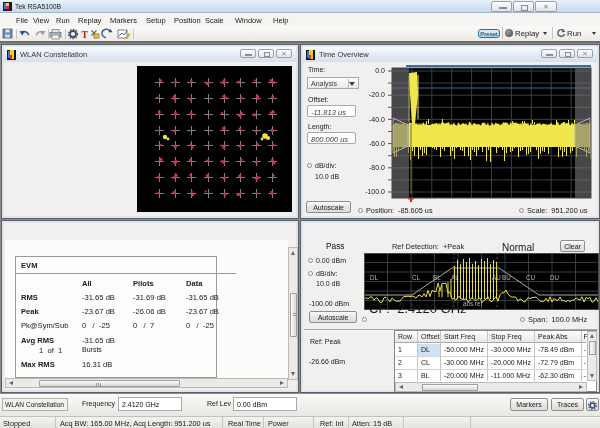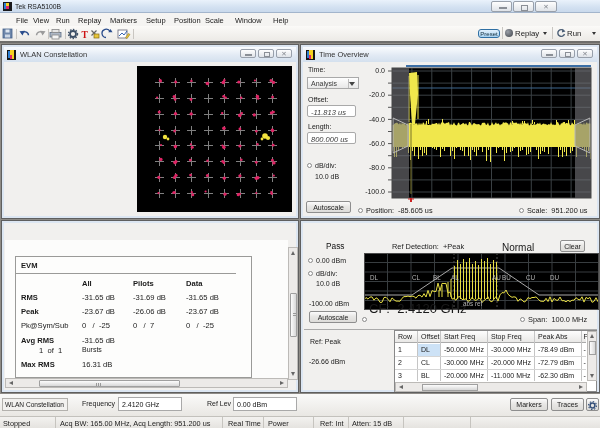--- a/index.html
+++ b/index.html
@@ -272,21 +272,21 @@
       <path d="M1 11.0H5M1 23.1H5M1 35.2H5M1 47.3H5M1 59.4H5M1 71.5H5M1 83.6H5M1 95.7H5M1 107.8H5M1 119.9H5M1 132.0H5" stroke="#555" stroke-width="1" fill="none"></path>
     </svg>
   <div class="radio" style="left:57px;top:163px"></div>
   <div class="abs" style="left:65px;top:161px;font-size:7.3px">Position:&nbsp; -85.605 us</div>
   <div class="radio" style="left:218px;top:163px"></div>
   <div class="abs" style="left:226px;top:161px;font-size:7.3px">Scale:&nbsp; 951.200 us</div>
 </div>
 
 <div class="win" style="left:1px;top:220px;width:298px;height:173px">
   <div class="abs" style="left:3px;top:19px;width:283px;height:138px;background:#fcfcfb"></div>
-  <div class="abs" style="left:13px;top:35px;width:237px;height:122px;border:1px solid #9a9a98;background:#fdfdfc;font-size:7.6px">
+  <div class="abs" style="left:13px;top:35px;width:202px;height:122px;border:1px solid #9a9a98;background:#fdfdfc;font-size:7.6px">
     <div class="abs" style="left:5px;top:4px;font-weight:bold">EVM</div>
     <div class="abs" style="left:0;top:16px;width:220px;height:1px;background:#9a9a98"></div>
     <div class="abs" style="left:66px;top:22px;font-weight:bold">All</div>
     <div class="abs" style="left:117px;top:22px;font-weight:bold">Pilots</div>
     <div class="abs" style="left:170px;top:22px;font-weight:bold">Data</div>
     <div class="abs" style="left:5px;top:36px;font-weight:bold">RMS</div>
     <div class="abs" style="left:66px;top:36px">-31.65 dB</div>
       <div class="abs" style="left:117px;top:36px">-31.69 dB</div>
       <div class="abs" style="left:170px;top:36px">-31.65 dB</div>
     <div class="abs" style="left:5px;top:50px;font-weight:bold">Peak</div>

